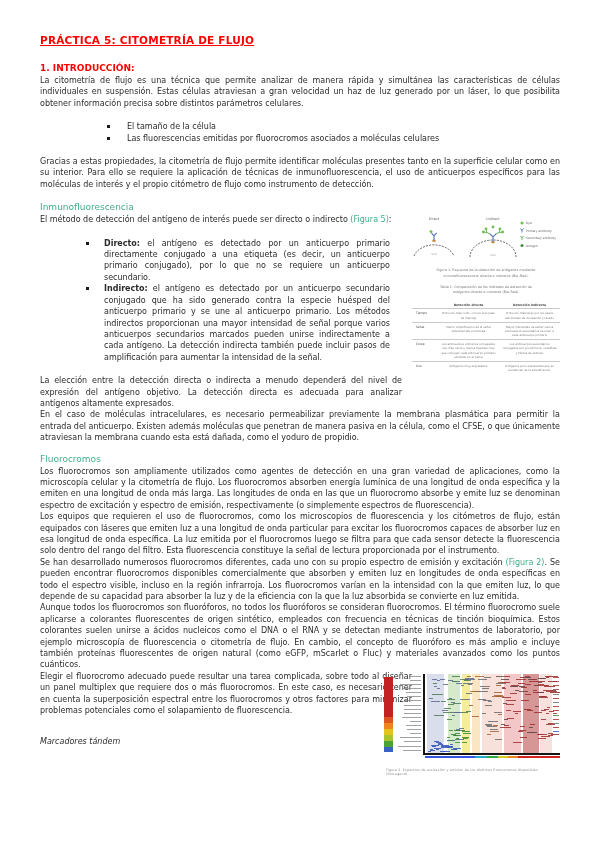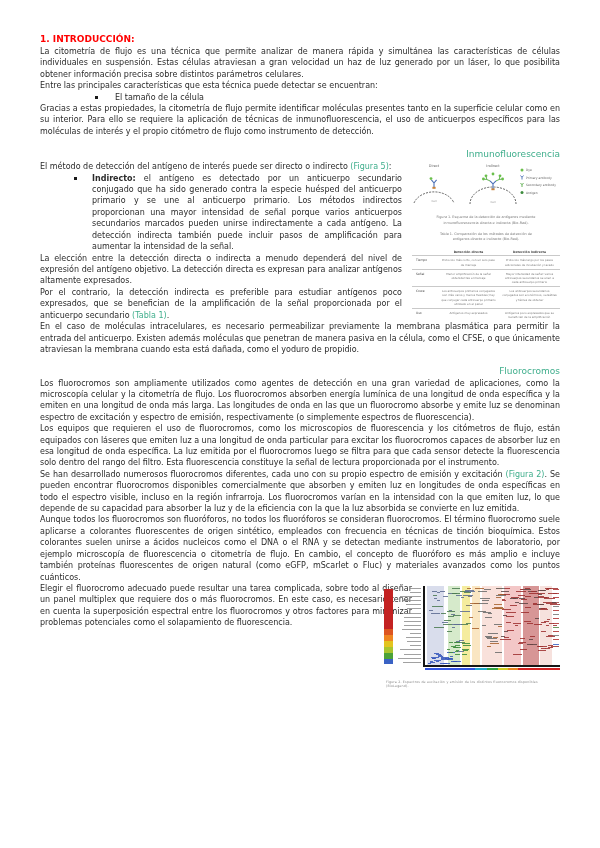--- a/index.html
+++ b/index.html
@@ -13,27 +13,27 @@
     color:#2b2b2b;
     box-sizing:border-box;
     padding:34px 40px 0 40px;
   }
   .doc-title{
     font-size:10.5px;font-weight:bold;color:#ff0000;
     text-decoration:underline;letter-spacing:.2px;
     margin:0 0 17px 0;
   }
   .sec-heading-red{font-size:9px;font-weight:bold;color:#ff0000;margin:0 0 2px 0;}
-  .sec-heading-green{font-size:9px;color:#3fae8c;margin:0 0 2px 0;font-weight:normal;text-align:right;}
+  .sec-heading-green{font-size:9px;color:#3fae8c;margin:0 0 2px 0;font-weight:normal;}
   p.body{font-size:8px;line-height:11.4px;text-align:justify;margin:0;}
   .lead{font-size:8px;line-height:11.4px;margin:0;}
   .ref{color:#3fae8c;}
   .b{font-weight:bold;}
   .it{font-style:italic;}
-  ul.sq{list-style:none;margin:0;padding:0;}
+  ul.sq{list-style:none;margin:12px;padding:0;}
   ul.sq li{position:relative;font-size:8px;line-height:11.4px;text-align:justify;}
   ul.sq.main li{padding-left:75px;}
   ul.sq.main li .bullet{left:55px;}
   ul.sq.sub li{padding-left:52px;}
   ul.sq.sub li .bullet{left:34px;}
   .bullet{position:absolute;top:4px;width:3px;height:3px;background:#1a1a1a;display:inline-block;}
   .gap12{height:12px;}
   .gap10{height:10px;}
   .cols{display:flex;align-items:flex-start;}
   .col-text{width:402px;}
@@ -54,40 +54,41 @@
   .fig2-canvas{position:relative;width:178px;height:92px;}
   .fig2-caption{font-size:3.2px;color:#888;text-align:left;margin-top:5px;margin-left:4px;letter-spacing:.2px;}
   .abs{position:absolute;}
   .marc{font-size:8px;font-style:italic;margin:0;}
 </style>
 </head>
 <body>
 
 <div class="page">
 
+  <div class="doc-title">PRÁCTICA 5: CITOMETRÍA DE FLUJO</div>
 
   <div class="sec-heading-red">1. INTRODUCCIÓN:</div>
   <p class="body">La citometría de flujo es una técnica que permite analizar de manera rápida y simultánea las características de células individuales en suspensión. Estas células atraviesan a gran velocidad un haz de luz generado por un láser, lo que posibilita obtener información precisa sobre distintos parámetros celulares.</p>
-  <p class="lead">Entre las principales características que esta técnica puede detectar se encuentran:</p>
   <ul class="sq main">
     <li><span class="bullet"></span><span>El tamaño de la célula</span></li>
+    <li><span class="bullet"></span><span>Las fluorescencias emitidas por fluorocromos asociados a moléculas celulares</span></li>
   </ul>
   <p class="body">Gracias a estas propiedades, la citometría de flujo permite identificar moléculas presentes tanto en la superficie celular como en su interior. Para ello se requiere la aplicación de técnicas de inmunofluorescencia, el uso de anticuerpos específicos para las moléculas de interés y el propio citómetro de flujo como instrumento de detección.</p>
 
   <div class="gap12"></div>
   <div class="sec-heading-green">Inmunofluorescencia</div>
 
   <div class="cols">
     <div class="col-text">
       <p class="body"><span>El método de detección del antígeno de interés puede ser directo o indirecto </span><span class="ref">(Figura 5)</span><span>:</span></p>
       <ul class="sq sub">
+        <li><span class="bullet"></span><span class="b">Directo:</span><span> el antígeno es detectado por un anticuerpo primario directamente conjugado a una etiqueta (es decir, un anticuerpo primario conjugado), por lo que no se requiere un anticuerpo secundario.</span></li>
         <li><span class="bullet"></span><span class="b">Indirecto:</span><span> el antígeno es detectado por un anticuerpo secundario conjugado que ha sido generado contra la especie huésped del anticuerpo primario y se une al anticuerpo primario. Los métodos indirectos proporcionan una mayor intensidad de señal porque varios anticuerpos secundarios marcados pueden unirse indirectamente a cada antígeno. La detección indirecta también puede incluir pasos de amplificación para aumentar la intensidad de la señal.</span></li>
       </ul>
-      <p class="body">La elección entre la detección directa o indirecta a menudo dependerá del nivel de expresión del antígeno objetivo. La detección directa es expresan para analizar antígenos altamente expresados.</p>
-      <p class="body"><span>Por el contrario, la detección indirecta es preferible para estudiar antígenos poco expresados, que se benefician de la amplificación de la señal proporcionada por el anticuerpo secundario </span><span class="ref">(Tabla 1)</span><span>.</span></p>
+      <p class="body">La elección entre la detección directa o indirecta a menudo dependerá del nivel de expresión del antígeno objetivo. La detección directa es adecuada para analizar antígenos altamente expresados.</p>
     </div>
 
     <div class="col-fig1">
       <svg width="148" height="44" viewBox="0 0 148 44">
 
         <text x="22" y="5.5" font-size="3.5" fill="#666" text-anchor="middle">Direct</text>
         <path d="M2,42 A21,16 0 0 1 42,42" fill="none" stroke="#555" stroke-width="0.9" stroke-dasharray="2,1.2"></path>
         <text x="22" y="40.5" font-size="2.8" fill="#999" text-anchor="middle">Cell</text>
         <rect x="20.4" y="25.8" width="3.2" height="2" fill="#c8833a"></rect>
         <path d="M22,26 v-4 M22,22 l-2.6,-3.2 M22,22 l2.6,-3.2" fill="none" stroke="#4a6fb5" stroke-width="1.1"></path>
@@ -163,20 +164,21 @@
   <div class="sec-heading-green">Fluorocromos</div>
   <p class="body">Los fluorocromos son ampliamente utilizados como agentes de detección en una gran variedad de aplicaciones, como la microscopía celular y la citometría de flujo. Los fluorocromos absorben energía lumínica de una longitud de onda específica y la emiten en una longitud de onda más larga. Las longitudes de onda en las que un fluorocromo absorbe y emite luz se denominan espectro de excitación y espectro de emisión, respectivamente (o simplemente espectros de fluorescencia).</p>
   <p class="body">Los equipos que requieren el uso de fluorocromos, como los microscopios de fluorescencia y los citómetros de flujo, están equipados con láseres que emiten luz a una longitud de onda particular para excitar los fluorocromos capaces de absorber luz en esa longitud de onda específica. La luz emitida por el fluorocromos luego se filtra para que cada sensor detecte la fluorescencia solo dentro del rango del filtro. Esta fluorescencia constituye la señal de lectura proporcionada por el instrumento.</p>
   <p class="body"><span>Se han desarrollado numerosos fluorocromos diferentes, cada uno con su propio espectro de emisión y excitación </span><span class="ref">(Figura 2)</span><span>. Se pueden encontrar fluorocromos disponibles comercialmente que absorben y emiten luz en longitudes de onda específicas en todo el espectro visible, incluso en la región infrarroja. Los fluorocromos varían en la intensidad con la que emiten luz, lo que depende de su capacidad para absorber la luz y de la eficiencia con la que la luz absorbida se convierte en luz emitida.</span></p>
   <p class="body">Aunque todos los fluorocromos son fluoróforos, no todos los fluoróforos se consideran fluorocromos. El término fluorocromo suele aplicarse a colorantes fluorescentes de origen sintético, empleados con frecuencia en técnicas de tinción bioquímica. Estos colorantes suelen unirse a ácidos nucleicos como el DNA o el RNA y se detectan mediante instrumentos de laboratorio, por ejemplo microscopía de fluorescencia o citometría de flujo. En cambio, el concepto de fluoróforo es más amplio e incluye también proteínas fluorescentes de origen natural (como eGFP, mScarlet o Fluc) y materiales avanzados como los puntos cuánticos.</p>
 
   <div class="cols">
     <div class="col-text2">
       <p class="body">Elegir el fluorocromo adecuado puede resultar una tarea complicada, sobre todo al diseñar un panel multiplex que requiere dos o más fluorocromos. En este caso, es necesario tener en cuenta la superposición espectral entre los fluorocromos y otros factores para minimizar problemas potenciales como el solapamiento de fluorescencia.</p>
       <div style="height:20px;"></div>
+      <p class="marc">Marcadores tándem</p>
     </div>
 
     <div class="col-fig2">
       <div class="fig2-wrap">
         <div class="fig2-canvas" id="fig2">
 
           <div class="abs" style="left:2px;top:6px;width:9px;height:40px;background:#c32222;"></div>
           <div class="abs" style="left:2px;top:46px;width:9px;height:6px;background:#dd5520;"></div>
           <div class="abs" style="left:2px;top:52px;width:9px;height:6px;background:#ef8520;"></div>
           <div class="abs" style="left:2px;top:58px;width:9px;height:6px;background:#e3c41e;"></div>

